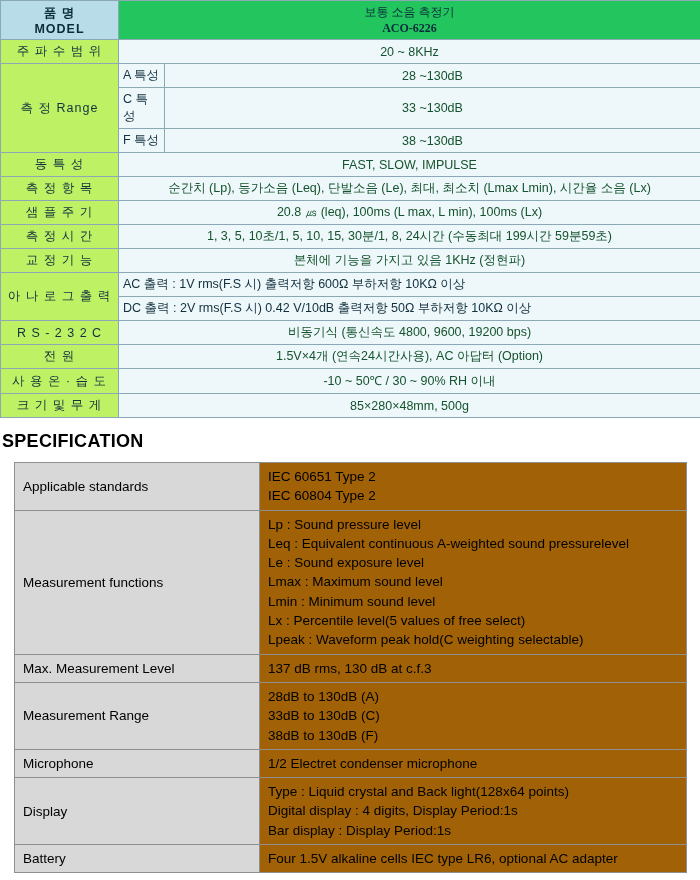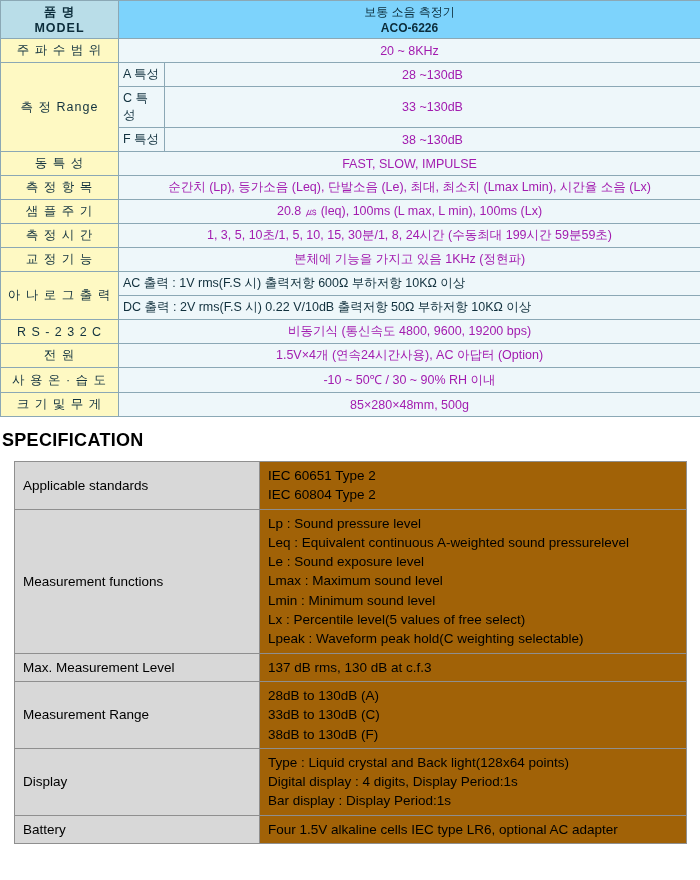--- a/index.html
+++ b/index.html
@@ -31,41 +31,42 @@
     box-sizing: border-box;
   }
   .k-head {
     background: #b9dde8;
     text-align: center;
     font-weight: bold;
     letter-spacing: 1px;
     color: #0b2c3a;
   }
   .k-head-val {
-    background: #7dd3fc;
+    background: #22c55e;
     text-align: center;
     font-weight: bold;
     color: #0b2c3a;
+    font-family: Liberation Serif, serif;
   }
   .k-label {
-    background: #fef9c3;
+    background: #bef264;
     text-align: center;
     color: #12323f;
     letter-spacing: 1px;
   }
   .k-sub {
     background: #eef7fa;
     text-align: left;
     padding-left: 8px;
     color: #12323f;
   }
   .k-val {
     background: #eef7fa;
     text-align: center;
-    color: #a21caf;
+    color: #14532d;
     font-size: 12px;
   }
   .k-val-left {
     background: #eef7fa;
     text-align: left;
     padding-left: 10px;
     color: #11303d;
     font-size: 12px;
   }
   .k-val-small {
@@ -174,21 +175,21 @@
     <tr>
       <td class="k-label">교 정 기 능</td>
       <td class="k-val k-val-small" colspan="2">본체에 기능을 가지고 있음 1KHz (정현파)</td>
     </tr>
 
     <tr>
       <td class="k-label" rowspan="2">아 나 로 그 출 력</td>
       <td class="k-val-left k-val-small" colspan="2">AC 출력 : 1V rms(F.S 시) 출력저항 600Ω  부하저항 10KΩ 이상</td>
     </tr>
     <tr>
-      <td class="k-val-left k-val-small" colspan="2">DC 출력 : 2V rms(F.S 시) 0.22 V/10dB 출력저항 50Ω  부하저항 10KΩ 이상</td>
+      <td class="k-val-left k-val-small" colspan="2">DC 출력 : 2V rms(F.S 시) 0.42 V/10dB 출력저항 50Ω  부하저항 10KΩ 이상</td>
     </tr>
 
     <tr>
       <td class="k-label">R S - 2 3 2 C</td>
       <td class="k-val k-val-small" colspan="2">비동기식 (통신속도 4800, 9600, 19200 bps)</td>
     </tr>
 
     <tr>
       <td class="k-label">전         원</td>
       <td class="k-val k-val-small" colspan="2">1.5V×4개 (연속24시간사용), AC 아답터 (Option)</td>
@@ -246,20 +247,26 @@
       <tr>
         <td class="s-label">Measurement Range</td>
         <td class="s-val">
           <div>28dB to 130dB (A)</div>
           <div>33dB to 130dB (C)</div>
           <div>38dB to 130dB (F)</div>
         </td>
       </tr>
 
 
+      <tr>
+        <td class="s-label">Microphone</td>
+        <td class="s-val">
+          <div>1/2 Electret condenser microphone</div>
+        </td>
+      </tr>
 
       <tr>
         <td class="s-label">Display</td>
         <td class="s-val">
           <div>Type : Liquid crystal and Back light(128x64 points)</div>
           <div>Digital display : 4 digits, Display Period:1s</div>
           <div>Bar display : Display Period:1s</div>
         </td>
       </tr>
 

